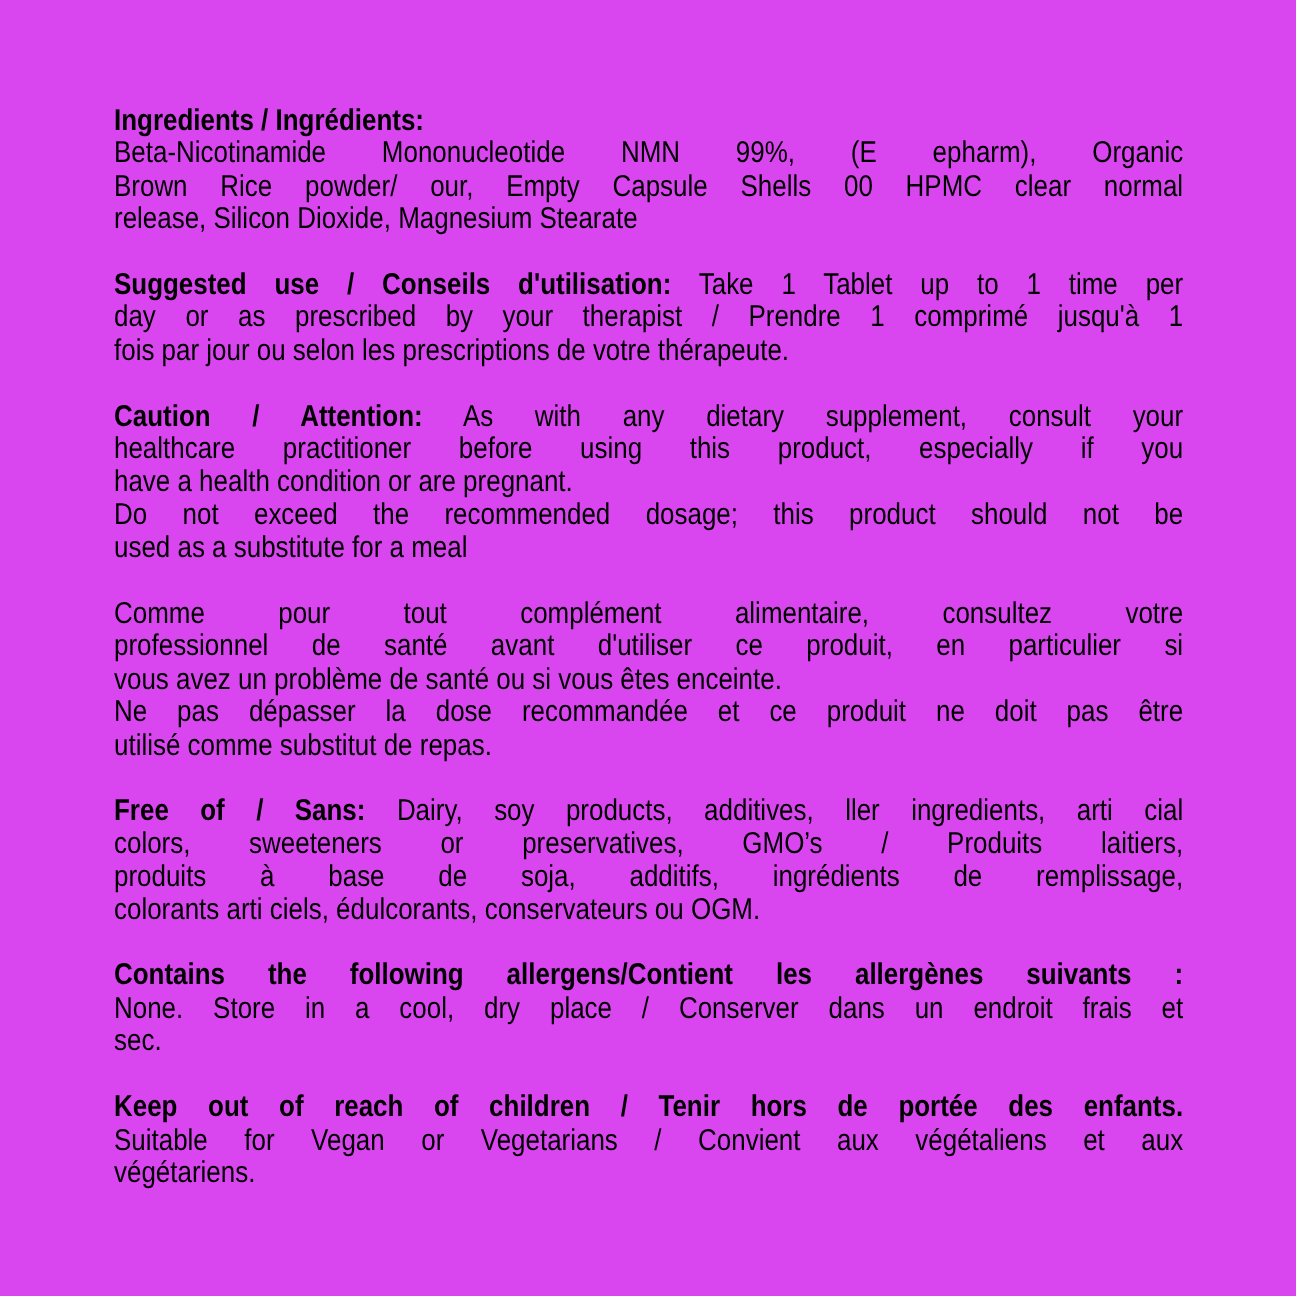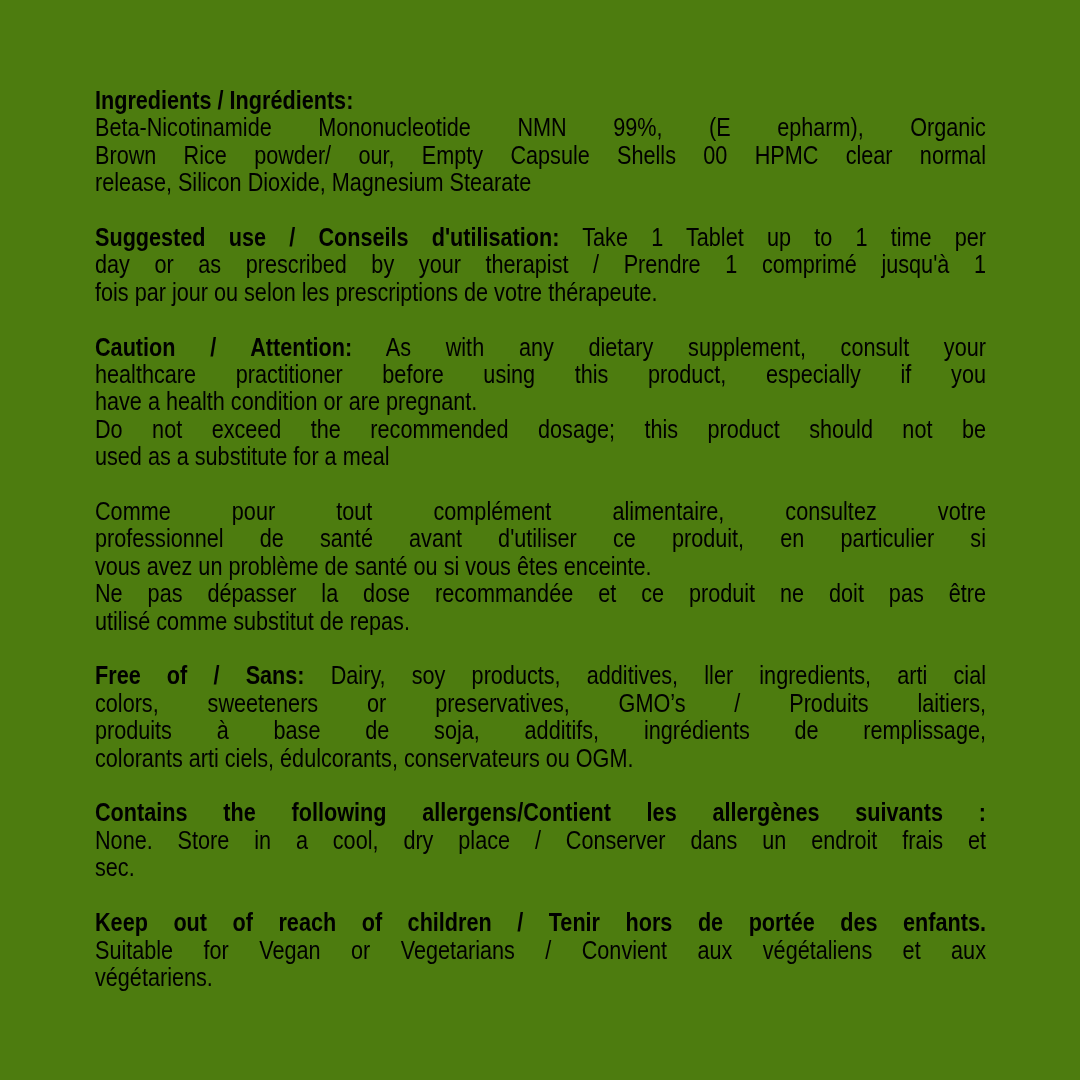--- a/index.html
+++ b/index.html
@@ -7,21 +7,21 @@
     padding: 0;
     width: 1080px;
     height: 1080px;
     background: #ffffff;
     overflow: hidden;
   }
   .page {
     position: relative;
     width: 1080px;
     height: 1080px;
-    background: #4d7c0f;
+    background: #d946ef;
   }
   .label {
     position: absolute;
     left: 95px;
     top: 87px;
     width: 1030px;              
     transform: scaleX(0.865);   
     transform-origin: 0 0;
     font-family: "Liberation Sans", "DejaVu Sans", sans-serif;
     font-size: 25px;

